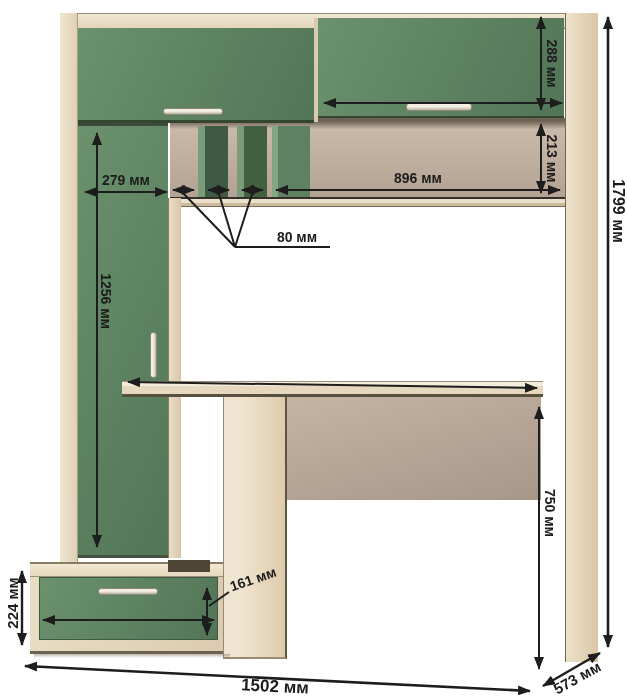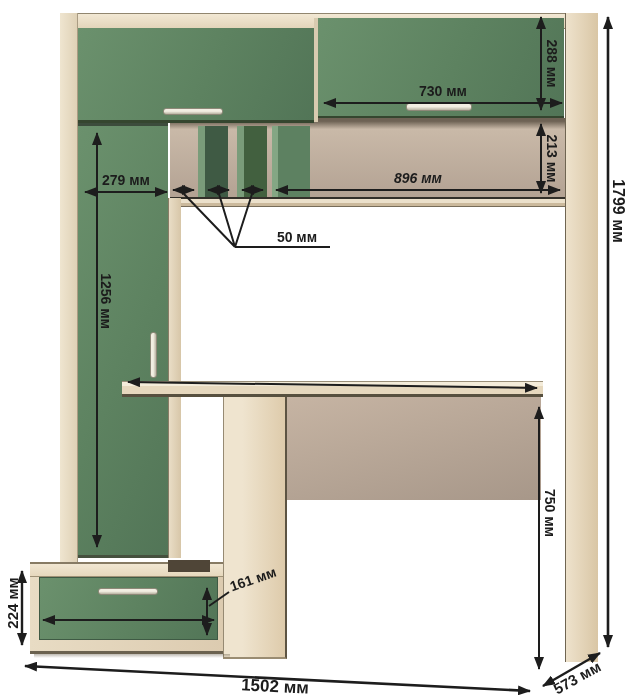--- a/index.html
+++ b/index.html
@@ -118,25 +118,24 @@
       <line x1="22" y1="571" x2="22" y2="645" stroke-width="2.4" marker-start="url(#ah)" marker-end="url(#ah)"></line>
       <line x1="43" y1="620" x2="214" y2="620" marker-start="url(#ah)" marker-end="url(#ah)"></line>
       <line x1="207" y1="588" x2="207" y2="635" marker-start="url(#ah)" marker-end="url(#ah)"></line>
       <path d="M209,606 L229,592"></path>
       <line x1="25" y1="666" x2="530" y2="691" stroke-width="2.6" marker-start="url(#ah)" marker-end="url(#ah)"></line>
       <line x1="543" y1="686" x2="600" y2="653" stroke-width="2.4" marker-start="url(#ah)" marker-end="url(#ah)"></line>
     </g>
   </svg>
 
   <div class="dim-label r90" style="left:559px;top:17px;width:93px;">288 мм</div>
-  <div class="dim-label" style="left:324px;top:84px;width:238px;">730 мм</div>
   <div class="dim-label r90" style="left:559px;top:124px;width:69px;">213 мм</div>
-  <div class="dim-label" style="left:276px;top:171px;width:284px;font-style:italic;">896 мм</div>
+  <div class="dim-label" style="left:276px;top:171px;width:284px;">896 мм</div>
   <div class="dim-label" style="left:85px;top:173px;width:82px;">279 мм</div>
-  <div class="dim-label" style="left:266px;top:230px;width:62px;">50 мм</div>
+  <div class="dim-label" style="left:266px;top:230px;width:62px;">80 мм</div>
   <div class="dim-label r90" style="left:113px;top:258px;width:86px;">1256 мм</div>
   <div class="dim-label r90" style="left:557px;top:479px;width:68px;">750 мм</div>
   <div class="dim-label r90" style="left:626px;top:168px;width:86px;font-size:16px;line-height:16px;">1799 мм</div>
   <div class="dim-label rm90" style="left:5px;top:633px;width:60px;font-size:15px;line-height:15px;">224 мм</div>
   <div class="dim-label" style="left:223px;top:572px;width:60px;transform:rotate(-19deg);">161 мм</div>
   <div class="dim-label" style="left:175px;top:678px;width:200px;font-size:17px;line-height:17px;transform:rotate(2.8deg);">1502 мм</div>
   <div class="dim-label" style="left:538px;top:670px;width:78px;font-size:15px;line-height:15px;transform:rotate(-29deg);">573 мм</div>
 
 </div>
 

